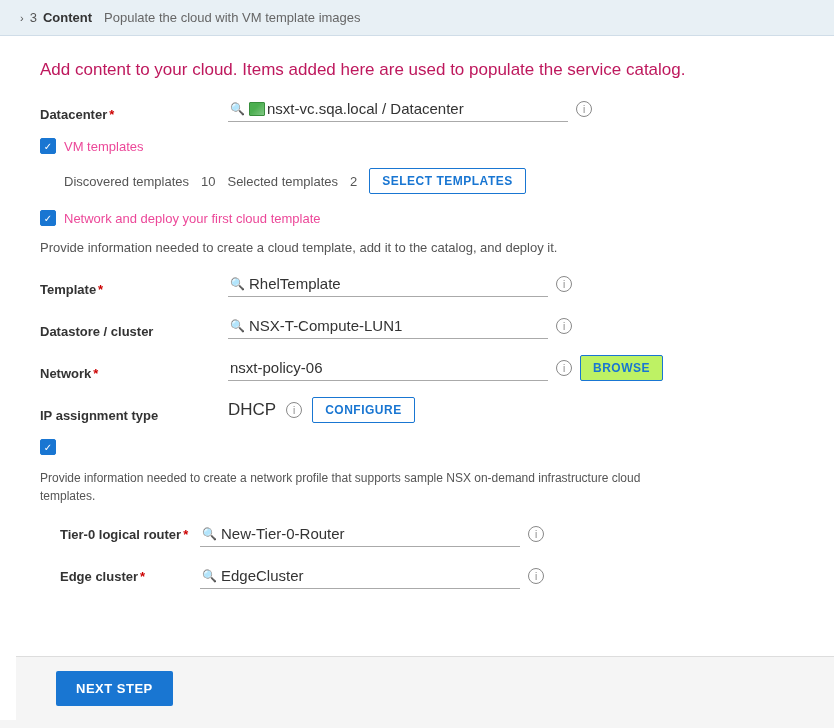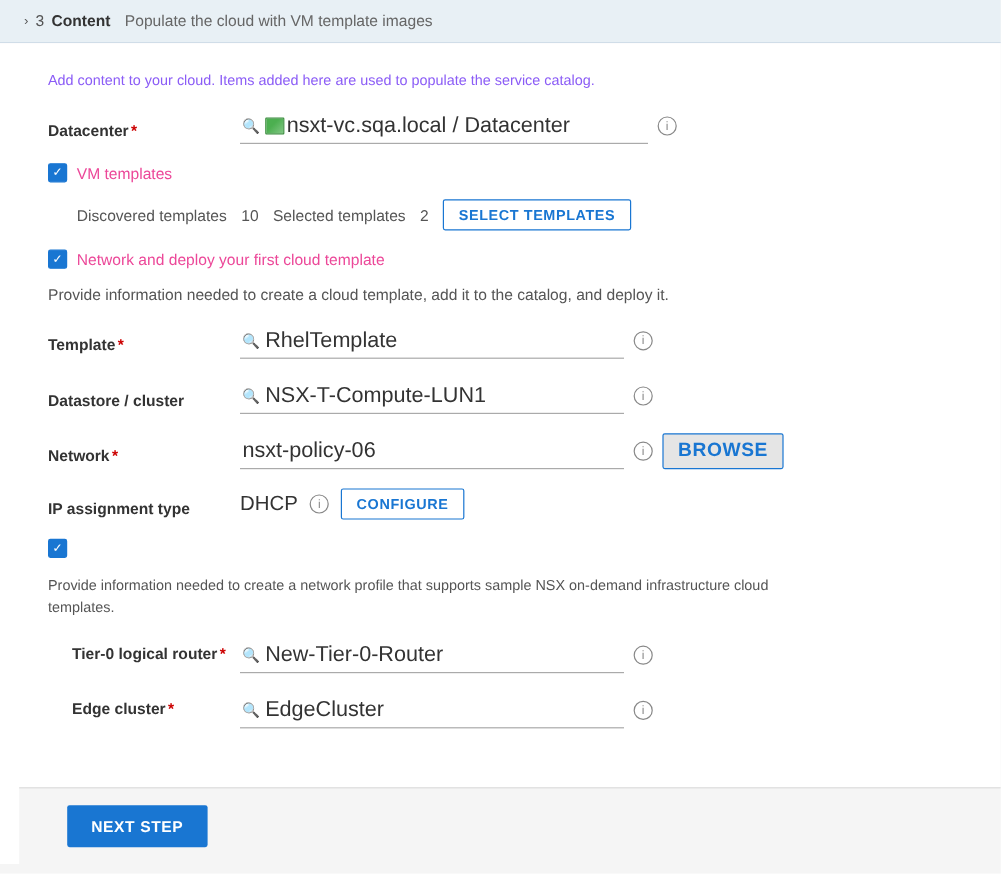--- a/index.html
+++ b/index.html
@@ -46,29 +46,30 @@
 
     .main-content {
       background: #fff;
       margin: 0;
       padding: 24px 40px 24px 40px;
       min-height: calc(728px - 44px);
       position: relative;
     }
 
     .intro-text {
-      color: #8b5cf6;
-      margin-bottom: 16px;
-      font-size: 12px;
+      color: #be185d;
+      margin-bottom: 16px;
+      font-size: 17px;
     }
 
     .field-row {
       display: flex;
-      align-items: center;
-      margin-bottom: 16px;
+      align-items: flex-end;
+      margin-bottom: 16px;
+      gap: 28px;
     }
 
     .field-label {
       width: 160px;
       font-weight: 600;
       font-size: 13px;
       padding-top: 6px;
       flex-shrink: 0;
     }
 
@@ -92,21 +93,21 @@
       min-width: 320px;
     }
 
     .input-wrapper .search-icon {
       color: #888;
       margin-right: 4px;
       font-size: 12px;
     }
 
     .input-text {
-      font-size: 18px;
+      font-size: 15px;
       color: #333;
       background: transparent;
       border: none;
       outline: none;
       flex: 1;
     }
 
     .datacenter-input {
       min-width: 340px;
     }
@@ -269,24 +270,24 @@
       display: inline-block;
       background: linear-gradient(135deg, #4caf50 40%, #81c784 100%);
       border: 1px solid #388e3c;
       border-radius: 1px;
       margin-right: 2px;
       vertical-align: middle;
     }
 
     .browse-btn {
       border: 1px solid #1976d2;
-      background: #e5e5e5;
+      background: #bef264;
       color: #1976d2;
       padding: 5px 12px;
-      font-size: 16px;
+      font-size: 12px;
       font-weight: 600;
       letter-spacing: 0.5px;
       cursor: pointer;
       border-radius: 2px;
     }
   </style>
 </head>
 <body>
 
 <div class="header-bar">

